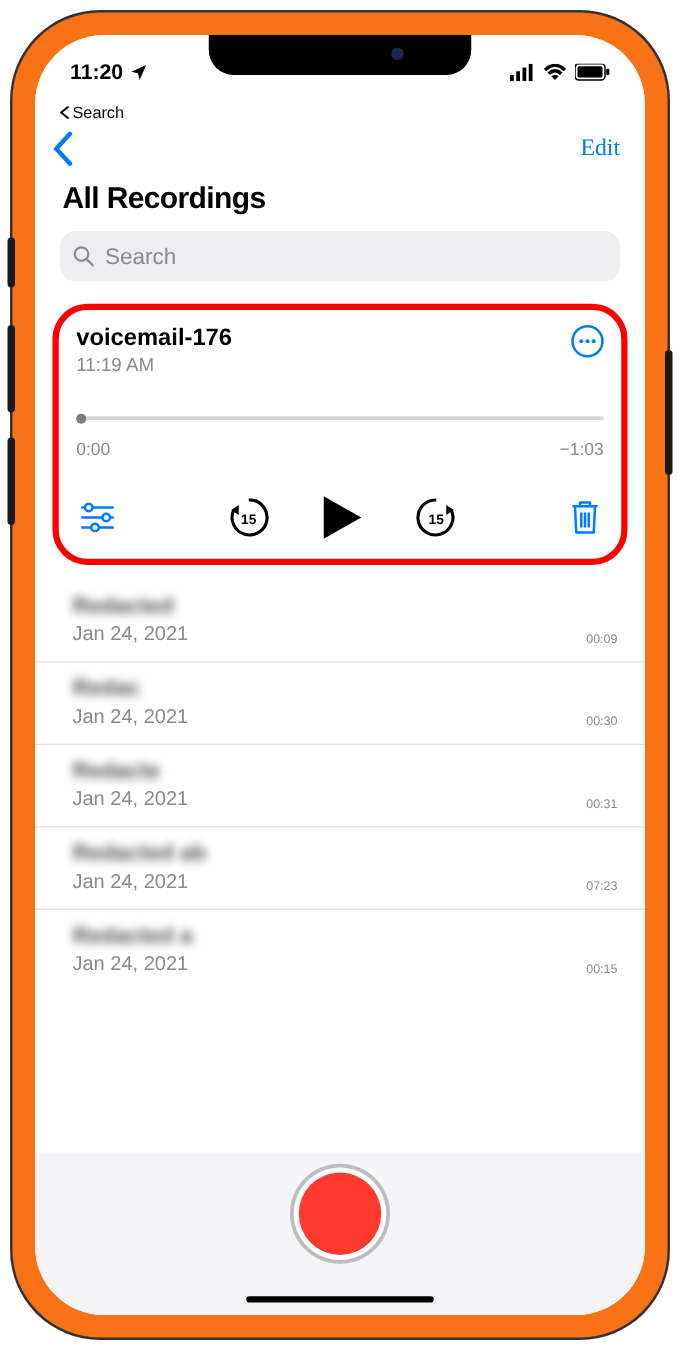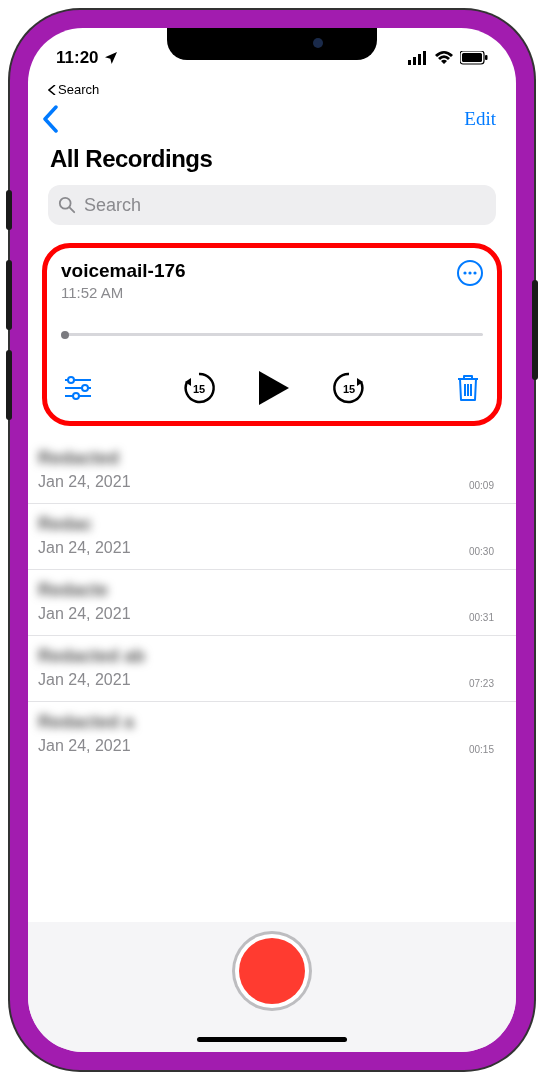--- a/index.html
+++ b/index.html
@@ -8,21 +8,21 @@
     background: #fff;
     width: 544px;
     height: 1080px;
     display: flex;
     align-items: center;
     justify-content: center;
   }
   .phone-frame {
     width: 524px;
     height: 1060px;
-    background: #a21caf;
+    background: #f97316;
     border-radius: 70px;
     padding: 18px;
     position: relative;
     box-shadow: 0 0 0 2px #333;
   }
   .side-btn { position: absolute; background: #1a1a1a; border-radius: 3px; }
   .sb-left1 { left: -4px; top: 180px; width: 6px; height: 40px; }
   .sb-left2 { left: -4px; top: 250px; width: 6px; height: 70px; }
   .sb-left3 { left: -4px; top: 340px; width: 6px; height: 70px; }
   .sb-right { right: -4px; top: 270px; width: 6px; height: 100px; }
@@ -89,21 +89,21 @@
   .controls {
     display: flex; justify-content: space-between; align-items: center; margin-top: 28px;
     padding: 0 2px;
   }
   .ctrl-group { display: flex; align-items: center; gap: 40px; }
   .icon-btn { display: flex; align-items: center; justify-content: flex-start; }
   .list {
     flex: 1; overflow: hidden; padding: 4px 0 0 0;
   }
   .list-item {
-    padding: 10px 22px 12px 10px; border-bottom: 1px solid #e3e3e6;
+    padding: 10px 22px 12px 30px; border-bottom: 1px solid #e3e3e6;
     display: flex; justify-content: space-between; align-items: flex-end;
   }
   .list-item:last-child { border-bottom: none; }
   .li-left { display: flex; flex-direction: column; gap: 4px; }
   .li-date { font-size: 16px; color: #8a8a8e; }
   .li-dur { font-size: 10px; color: #8a8a8e; margin-left: 28px; }
   .blur-title {
     filter: blur(4px); color: #555; font-weight: 600; font-size: 18px;
     user-select: none;
   }
@@ -182,33 +182,37 @@
           <circle cx="8" cy="8" r="6" stroke="#8a8a8e" stroke-width="2" fill="none"></circle>
           <line x1="13" y1="13" x2="18" y2="18" stroke="#8a8a8e" stroke-width="2" stroke-linecap="round"></line>
         </svg>
       <span>Search</span>
     </div>
 
     <div class="highlight-box">
       <div class="rec-header">
         <div>
           <div class="rec-title">voicemail-176</div>
-          <div class="rec-time">11:52 AM</div>
+          <div class="rec-time">11:19 AM</div>
         </div>
         <div class="more-btn">
           <svg width="14" height="4" viewBox="0 0 14 4">
               <circle cx="2" cy="2" r="1.6" fill="#007aff"></circle>
               <circle cx="7" cy="2" r="1.6" fill="#007aff"></circle>
               <circle cx="12" cy="2" r="1.6" fill="#007aff"></circle>
             </svg>
         </div>
       </div>
       <div class="scrubber">
         <div class="scrub-track"></div>
         <div class="scrub-thumb"></div>
+      </div>
+      <div class="scrub-labels">
+        <span>0:00</span>
+        <span>−1:03</span>
       </div>
       <div class="controls">
         <div class="icon-btn">
           <svg width="30" height="24" viewBox="0 0 30 24">
             <line x1="2" y1="4" x2="28" y2="4" stroke="#007aff" stroke-width="2"></line>
             <circle cx="8" cy="4" r="3" fill="#fff" stroke="#007aff" stroke-width="2"></circle>
             <line x1="2" y1="12" x2="28" y2="12" stroke="#007aff" stroke-width="2"></line>
             <circle cx="22" cy="12" r="3" fill="#fff" stroke="#007aff" stroke-width="2"></circle>
             <line x1="2" y1="20" x2="28" y2="20" stroke="#007aff" stroke-width="2"></line>
             <circle cx="13" cy="20" r="3" fill="#fff" stroke="#007aff" stroke-width="2"></circle>

